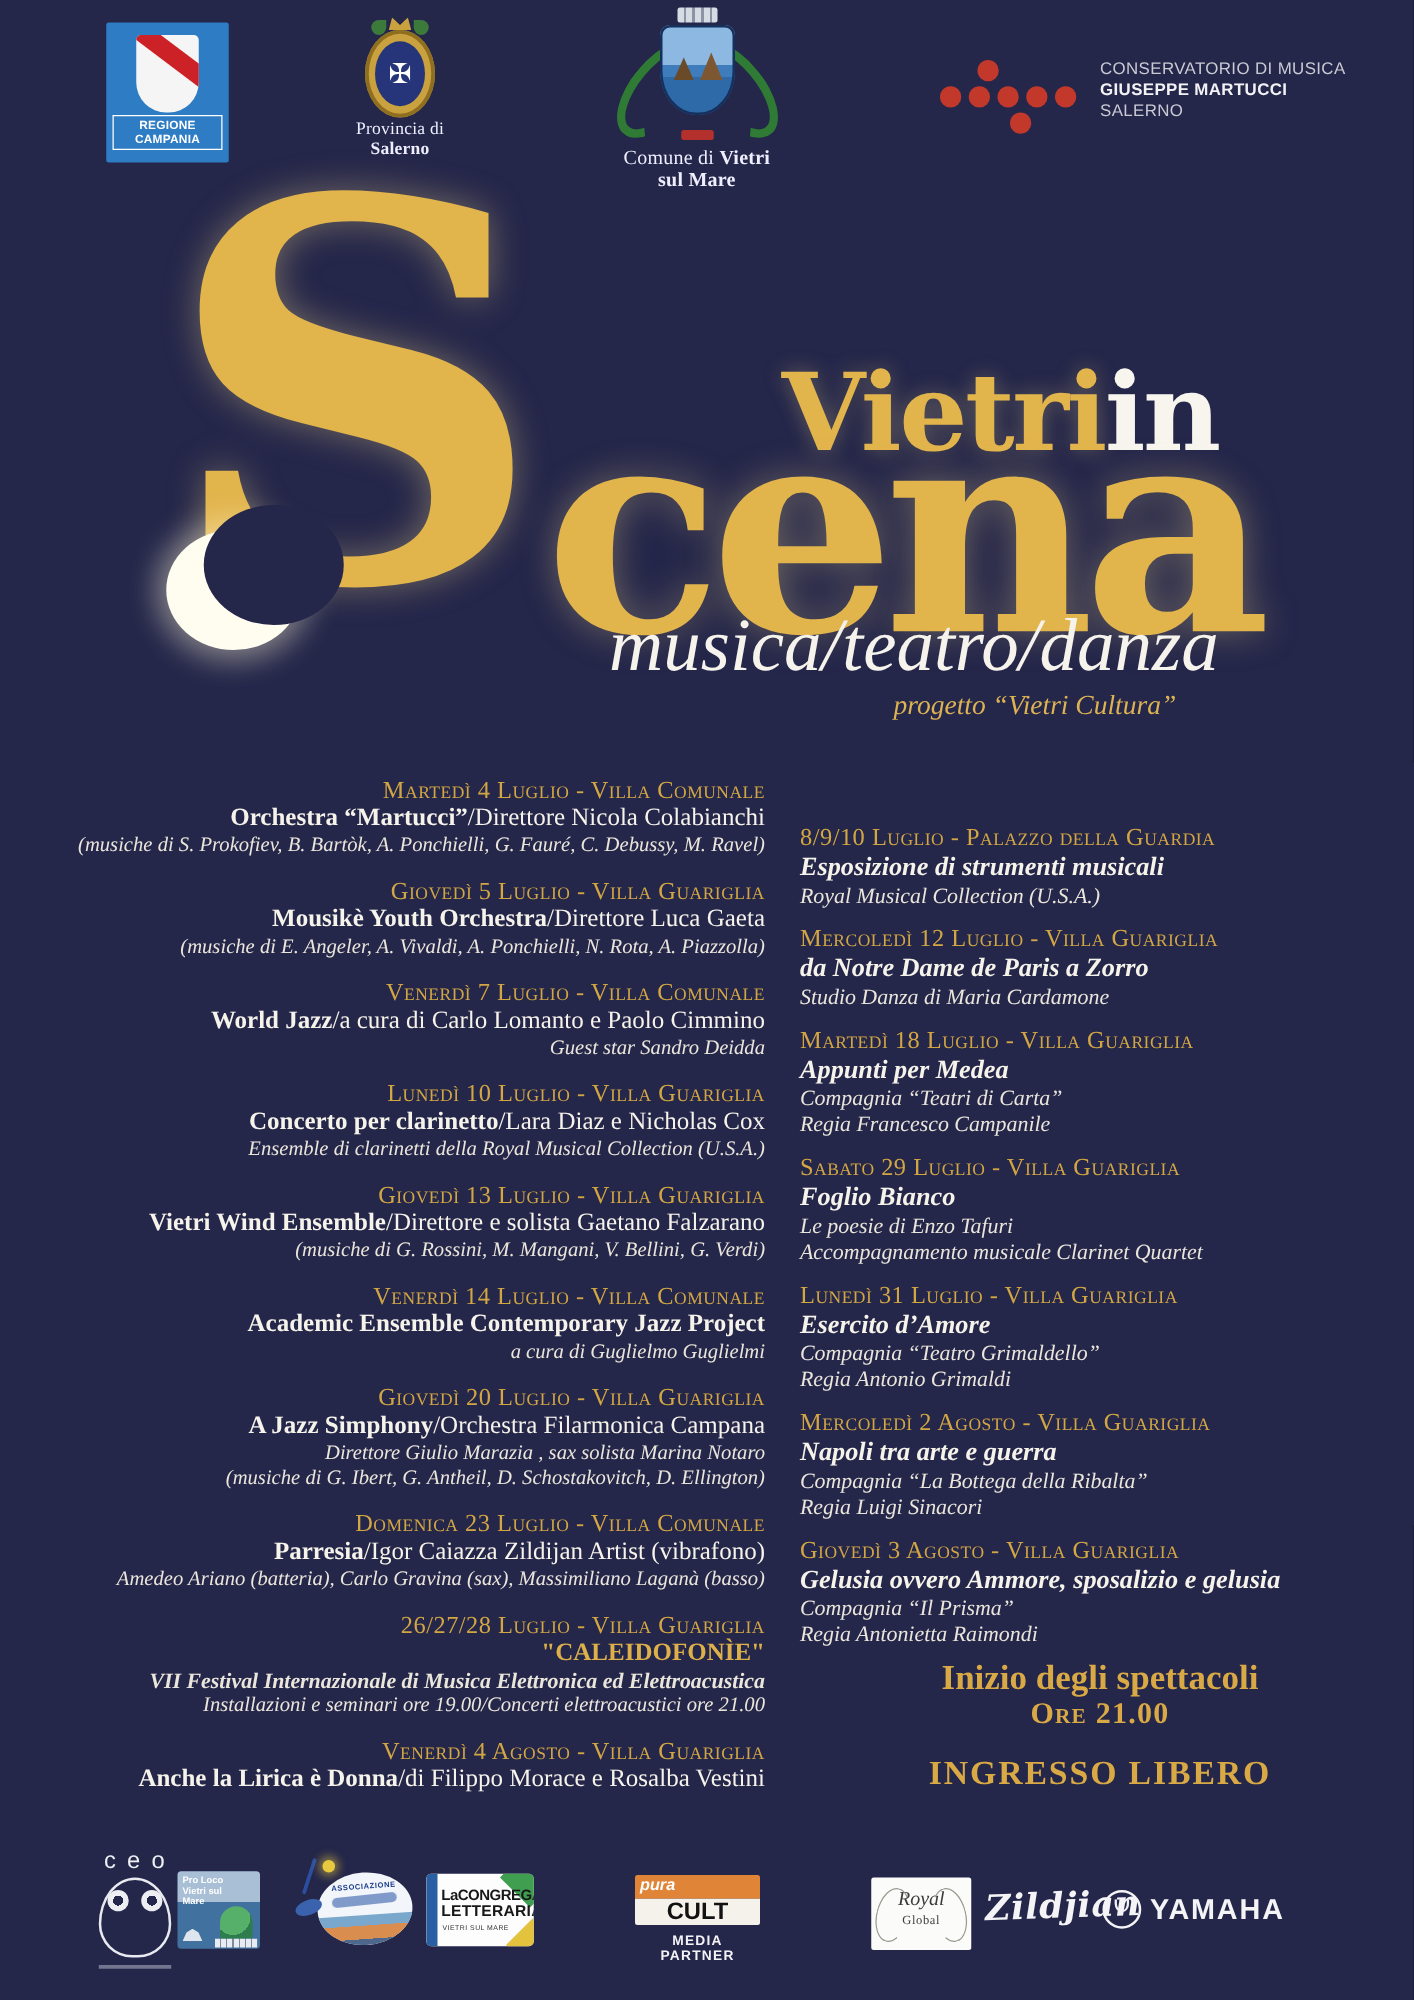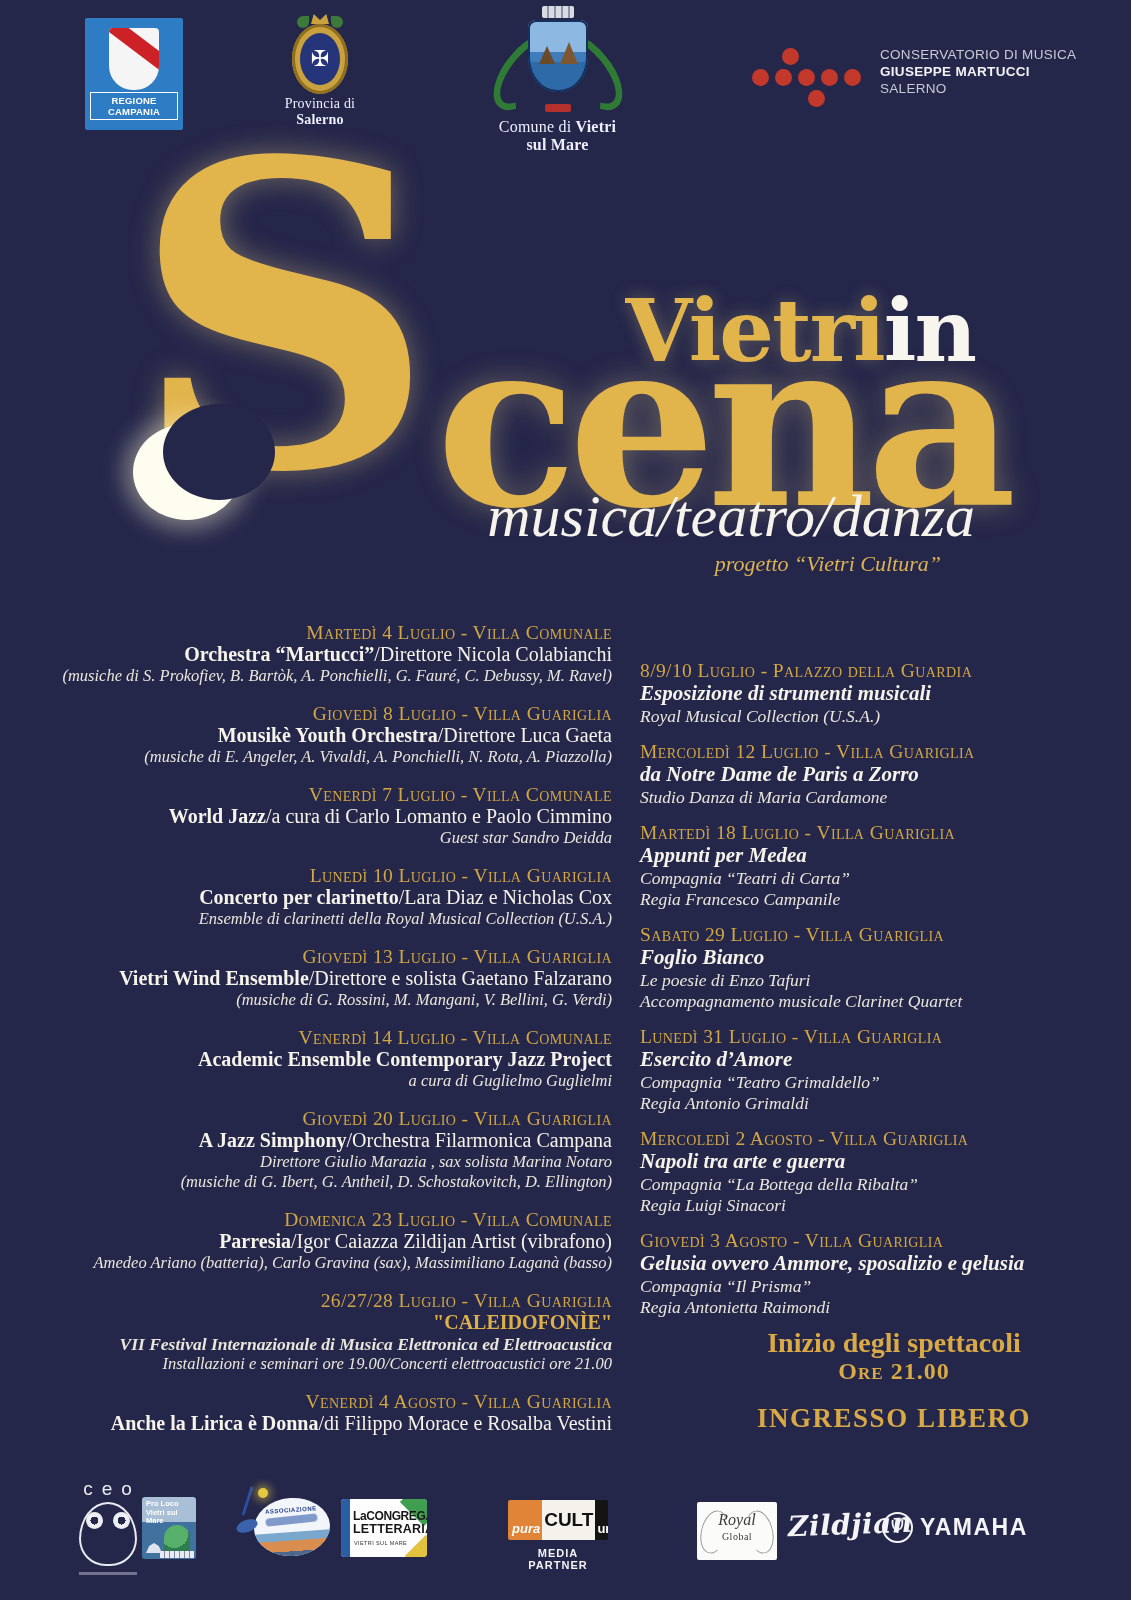--- a/index.html
+++ b/index.html
@@ -60,54 +60,54 @@
   .ev-date{font-weight:normal;font-variant:small-caps;color:#d2a643;font-size:19.5px;line-height:21px;letter-spacing:.4px;}
   .ev-title{font-size:20px;line-height:23px;color:#f6f3ea;}
   .col-right .ev-title{font-size:21px;line-height:25px;font-style:italic;}
   .ev-title .b{font-weight:bold;}
   .ev-title .em{}
   .ev-line{font-style:italic;font-size:16.5px;line-height:20px;color:#eae6db;}
   .col-right .ev-line{font-size:17.5px;line-height:21px;}
   .ev-line.bold{font-weight:bold;font-size:17.5px;}
   .ev-title.goldt{color:#ddb04a;font-weight:bold;}
   
-  .info{position:absolute;left:664px;top:1328px;width:460px;text-align:center;color:#d9a945;}
+  .info{position:absolute;left:650px;top:1328px;width:460px;text-align:center;color:#d9a945;}
   .info-1{font-weight:bold;font-size:28px;line-height:30px;}
   .info-2{font-weight:bold;font-variant:small-caps;font-size:24px;line-height:27px;letter-spacing:1px;}
   .info-3{font-weight:bold;font-size:27px;line-height:30px;margin-top:18px;letter-spacing:1.5px;}
   
   .sp{position:absolute;}
   .ceo{left:68px;top:1478px;width:80px;text-align:center;color:#eceef2;}
   .ceo-label{font-family:"Liberation Sans",sans-serif;font-size:19px;letter-spacing:9px;padding-left:8px;}
   .owl{position:relative;width:54px;height:60px;margin:2px auto 0;border:2.5px solid #e9eaf0;border-radius:50% 50% 46% 46% / 58% 58% 42% 42%;}
   .owl .eye{position:absolute;top:8px;width:17px;height:17px;border-radius:50%;background:radial-gradient(circle at 50% 50%, #24264a 0 4px, #eceef2 4px);}
   .owl .eye.le{left:5px;} .owl .eye.re{right:5px;}
   .ceo-fine{width:58px;height:3px;margin:6px auto 0;background:rgba(235,236,242,.4);}
-  .proloco{left:142px;top:1497px;width:54px;height:62px;border-radius:3px;overflow:hidden;background:linear-gradient(#a8bfd6 0 40%,#41729f 40% 100%);}
+  .proloco{left:142px;top:1497px;width:66px;height:62px;border-radius:3px;overflow:hidden;background:linear-gradient(#a8bfd6 0 40%,#41729f 40% 100%);}
   .proloco .pl-txt{position:absolute;left:4px;top:3px;font-family:"Liberation Sans",sans-serif;font-weight:bold;font-size:7.5px;line-height:8.5px;color:#fff;}
   .proloco .dome{position:absolute;right:6px;bottom:8px;width:26px;height:26px;border-radius:50% 50% 10% 10%;background:radial-gradient(circle at 40% 35%, #57b06a 0 60%, #2e7d4f 60%);}
   .proloco .base{position:absolute;right:2px;bottom:1px;width:34px;height:7px;background:repeating-linear-gradient(90deg,#e8ecf2 0 4px,#7d8aa0 4px 5px);}
   .proloco .boat{position:absolute;left:4px;bottom:6px;width:16px;height:10px;background:#dfe5ee;clip-path:polygon(0 100%,100% 100%,80% 30%,50% 0,20% 30%);}
   .assoc{left:244px;top:1486px;width:90px;height:76px;}
   .assoc .oval{position:absolute;left:10px;top:12px;width:76px;height:58px;border-radius:50%;background:#f2f5fa;transform:rotate(-4deg);overflow:hidden;}
   .assoc .a-top{position:absolute;left:0;right:0;top:9px;text-align:center;font-family:"Liberation Sans",sans-serif;font-size:6px;font-weight:bold;color:#1d3f8e;letter-spacing:.5px;}
   .assoc .a-script{position:absolute;left:12px;top:18px;width:52px;height:8px;border-radius:4px;background:rgba(34,80,160,.55);filter:blur(.6px);transform:rotate(-2deg);}
   .assoc .a-land{position:absolute;left:0;right:0;bottom:0;height:24px;background:linear-gradient(#7aa7cc 0 35%,#d98e4f 35% 80%,#4d688c 80%);}
   .assoc .lamp{position:absolute;left:2px;top:0;width:3px;height:30px;background:#2b4ea0;transform:rotate(18deg);border-radius:2px;}
   .assoc .bulb{position:absolute;left:14px;top:2px;width:10px;height:10px;border-radius:50%;background:#e6c93f;box-shadow:0 0 8px 3px rgba(230,200,63,.55);}
   .assoc .spoon{position:absolute;left:-8px;top:34px;width:22px;height:12px;border-radius:50%;background:#3b63ad;transform:rotate(-20deg);}
   .congrega{left:341px;top:1499px;width:86px;height:58px;background:#fdfdfd;border-radius:4px;overflow:hidden;font-family:"Liberation Sans",sans-serif;}
   .congrega .stripe{position:absolute;left:0;top:0;bottom:0;width:9px;background:#2b5fa3;}
   .congrega .wedge-g{position:absolute;right:-14px;top:-14px;width:34px;height:34px;background:#3f9e4f;transform:rotate(45deg);}
   .congrega .wedge-y{position:absolute;right:-14px;bottom:-14px;width:30px;height:30px;background:#e3c23e;transform:rotate(45deg);}
   .congrega .cg1{position:absolute;left:12px;top:10px;font-size:12px;font-weight:bold;color:#171717;letter-spacing:-.4px;}
   .congrega .cg2{position:absolute;left:12px;top:23px;font-size:12.5px;font-weight:bold;color:#171717;letter-spacing:.2px;}
   .congrega .cg3{position:absolute;left:13px;top:41px;font-size:5.5px;color:#333;letter-spacing:.4px;}
   .pura{left:508px;top:1500px;width:100px;text-align:center;font-family:"Liberation Sans",sans-serif;}
-  .pura .box{display:flex;height:40px;width:100px;border-radius:2px;overflow:hidden;text-align:left;}
+  .pura .box{display:flex;height:40px;width:100px;border-radius:2px;overflow:hidden;text-align:left;flex-direction:column;}
   .pura .seg1{background:#e08438;color:#fff;font-style:italic;font-weight:bold;font-size:13px;display:flex;align-items:flex-end;padding:0 2px 4px 4px;}
   .pura .seg2{background:#f5f2ec;color:#121212;font-weight:bold;font-size:19px;display:flex;align-items:center;padding:0 2px;flex:1;justify-content:center;}
   .pura .seg3{background:#141414;color:#fff;font-weight:bold;font-size:13px;display:flex;align-items:flex-end;padding:0 4px 4px 2px;}
   .pura .tag{margin-top:7px;color:#f3f3f6;font-weight:bold;font-size:11px;letter-spacing:1px;}
   .royal{left:697px;top:1502px;width:80px;height:58px;background:#fbfbf9;border-radius:2px;text-align:center;color:#3c3c3c;}
   .royal .r1{font-style:italic;font-size:16px;margin-top:9px;}
   .royal .r2{font-size:10px;margin-top:2px;letter-spacing:.5px;}
   .royal .arc{position:absolute;top:8px;width:24px;height:42px;border:1.5px solid #9a9a90;border-radius:50%;}
   .royal .arc.al{left:4px;border-right-color:transparent;transform:rotate(14deg);}
   .royal .arc.ar{right:4px;border-left-color:transparent;transform:rotate(-14deg);}
@@ -180,21 +180,21 @@
   <div class="mtd">musica/teatro/danza</div>
   <div class="progetto">progetto “Vietri Cultura”</div>
 
   <div class="col-left">
     <div class="ev">
       <div class="ev-date">Martedì 4 Luglio - Villa Comunale</div>
       <div class="ev-title"><span class="b">Orchestra “Martucci”</span><span class="em">/Direttore Nicola Colabianchi</span></div>
       <div class="ev-line">(musiche di S. Prokofiev, B. Bartòk, A. Ponchielli, G. Fauré, C. Debussy, M. Ravel)</div>
     </div>
     <div class="ev">
-      <div class="ev-date">Giovedì 8 Luglio - Villa Guariglia</div>
+      <div class="ev-date">Giovedì 5 Luglio - Villa Guariglia</div>
       <div class="ev-title"><span class="b">Mousikè Youth Orchestra</span><span class="em">/Direttore Luca Gaeta</span></div>
       <div class="ev-line">(musiche di E. Angeler, A. Vivaldi, A. Ponchielli, N. Rota, A. Piazzolla)</div>
     </div>
     <div class="ev">
       <div class="ev-date">Venerdì 7 Luglio - Villa Comunale</div>
       <div class="ev-title"><span class="b">World Jazz</span><span class="em">/a cura di Carlo Lomanto e Paolo Cimmino</span></div>
       <div class="ev-line">Guest star Sandro Deidda</div>
     </div>
     <div class="ev">
       <div class="ev-date">Lunedì 10 Luglio - Villa Guariglia</div>

